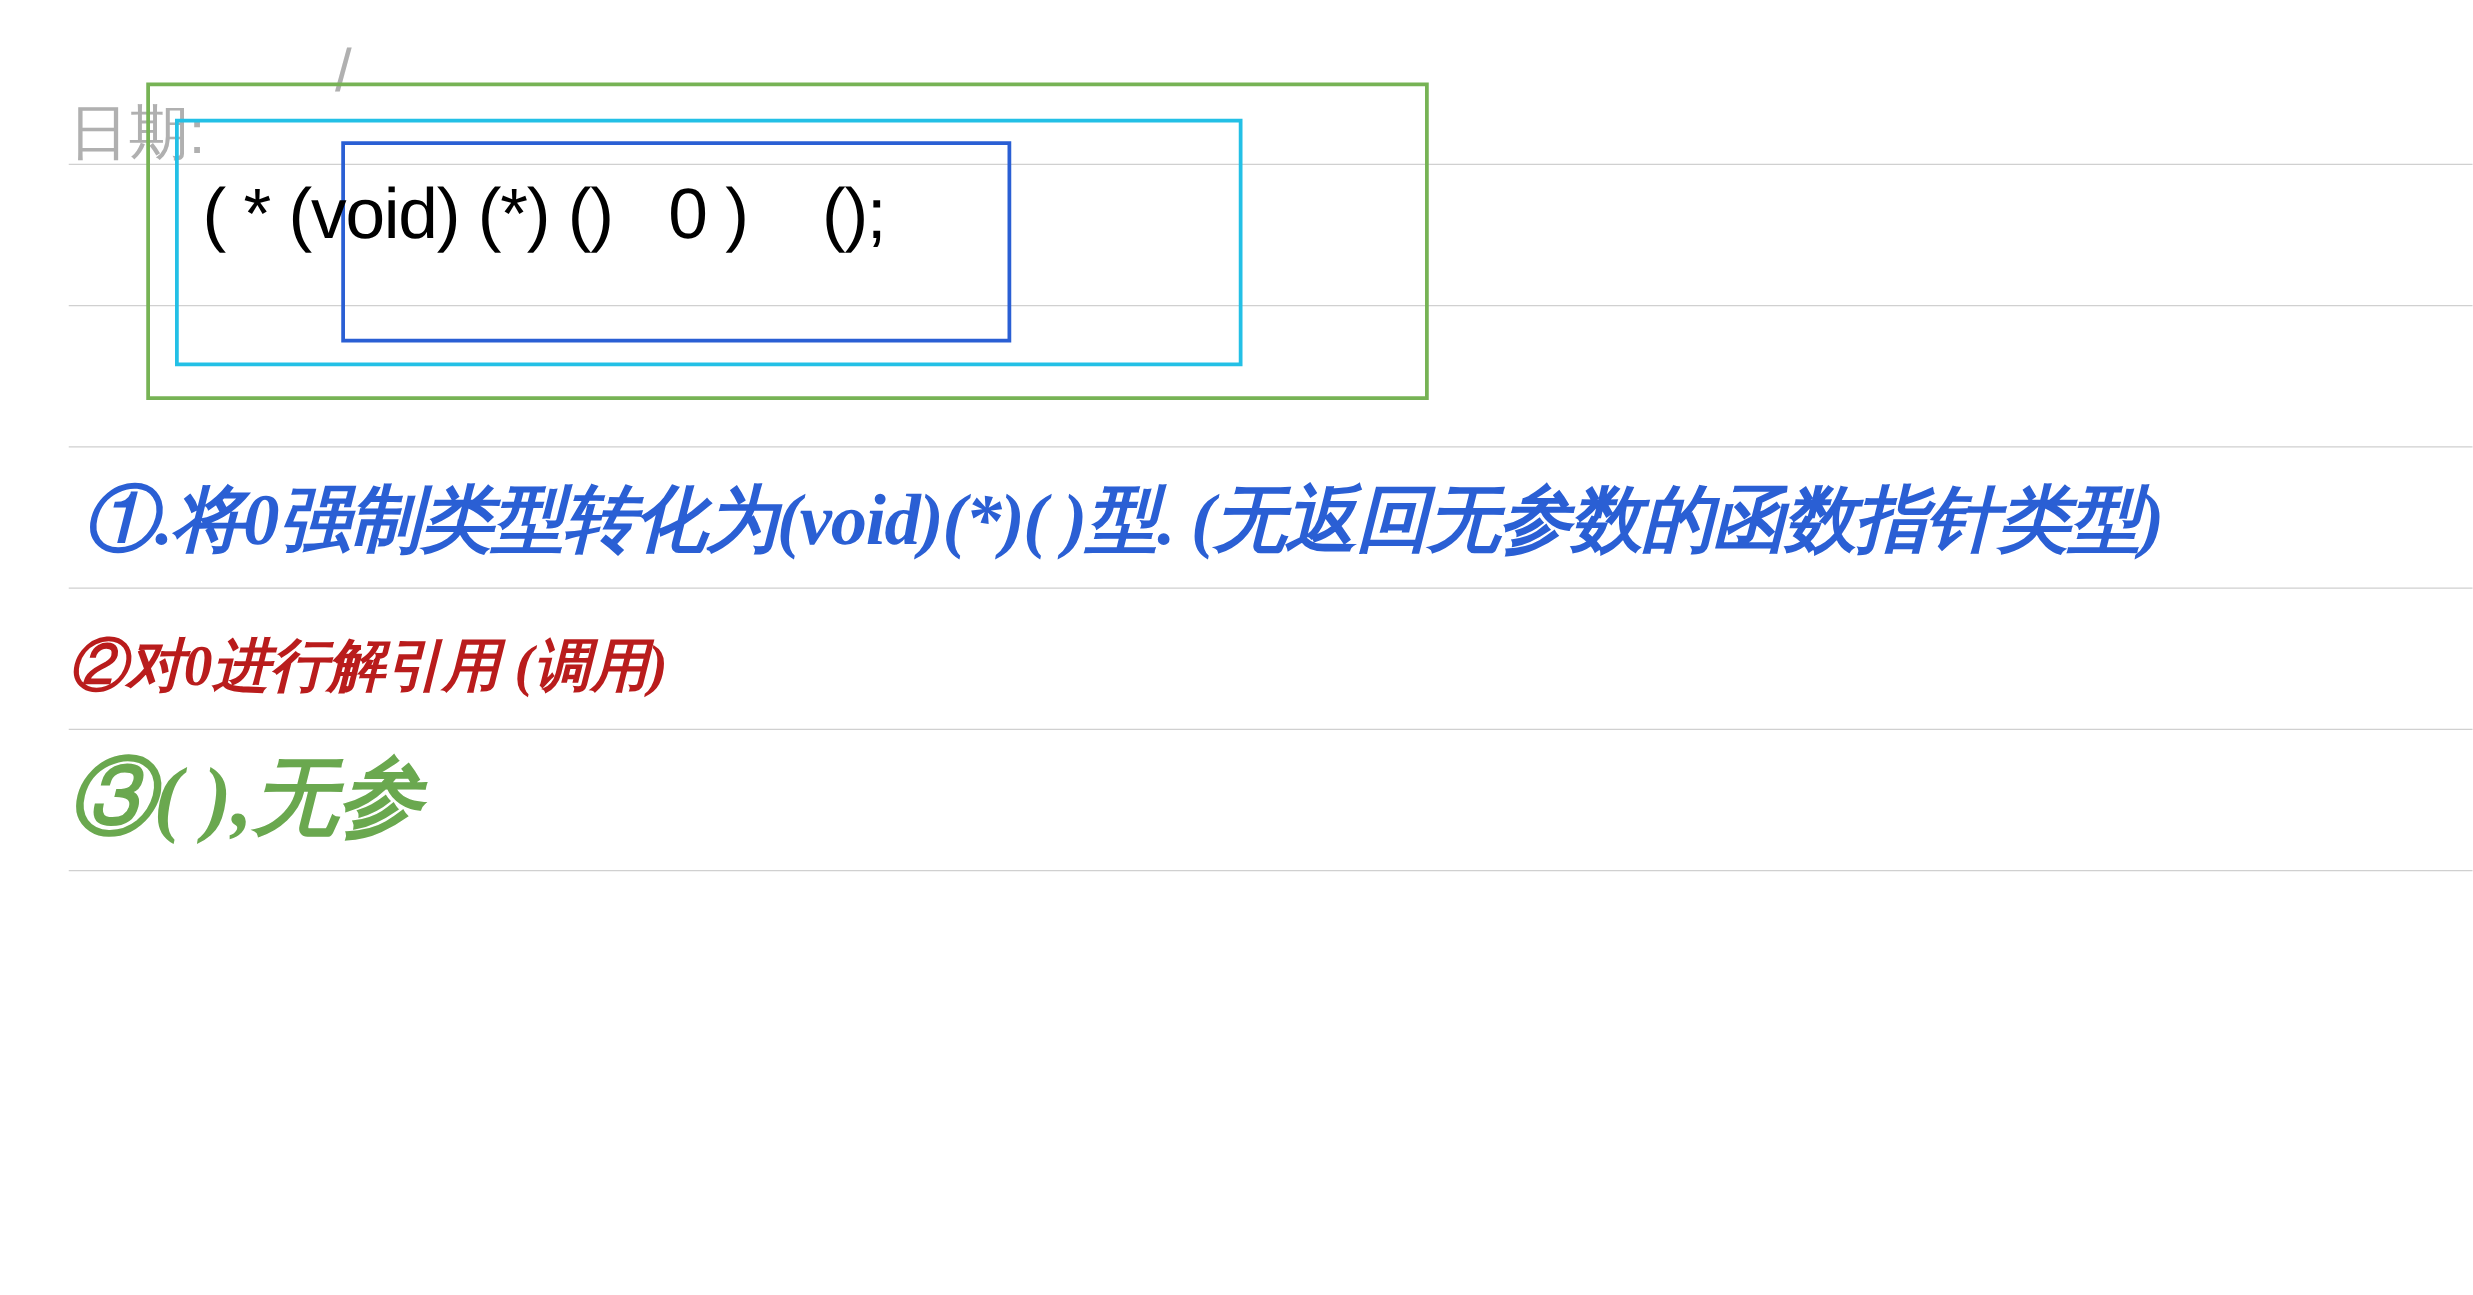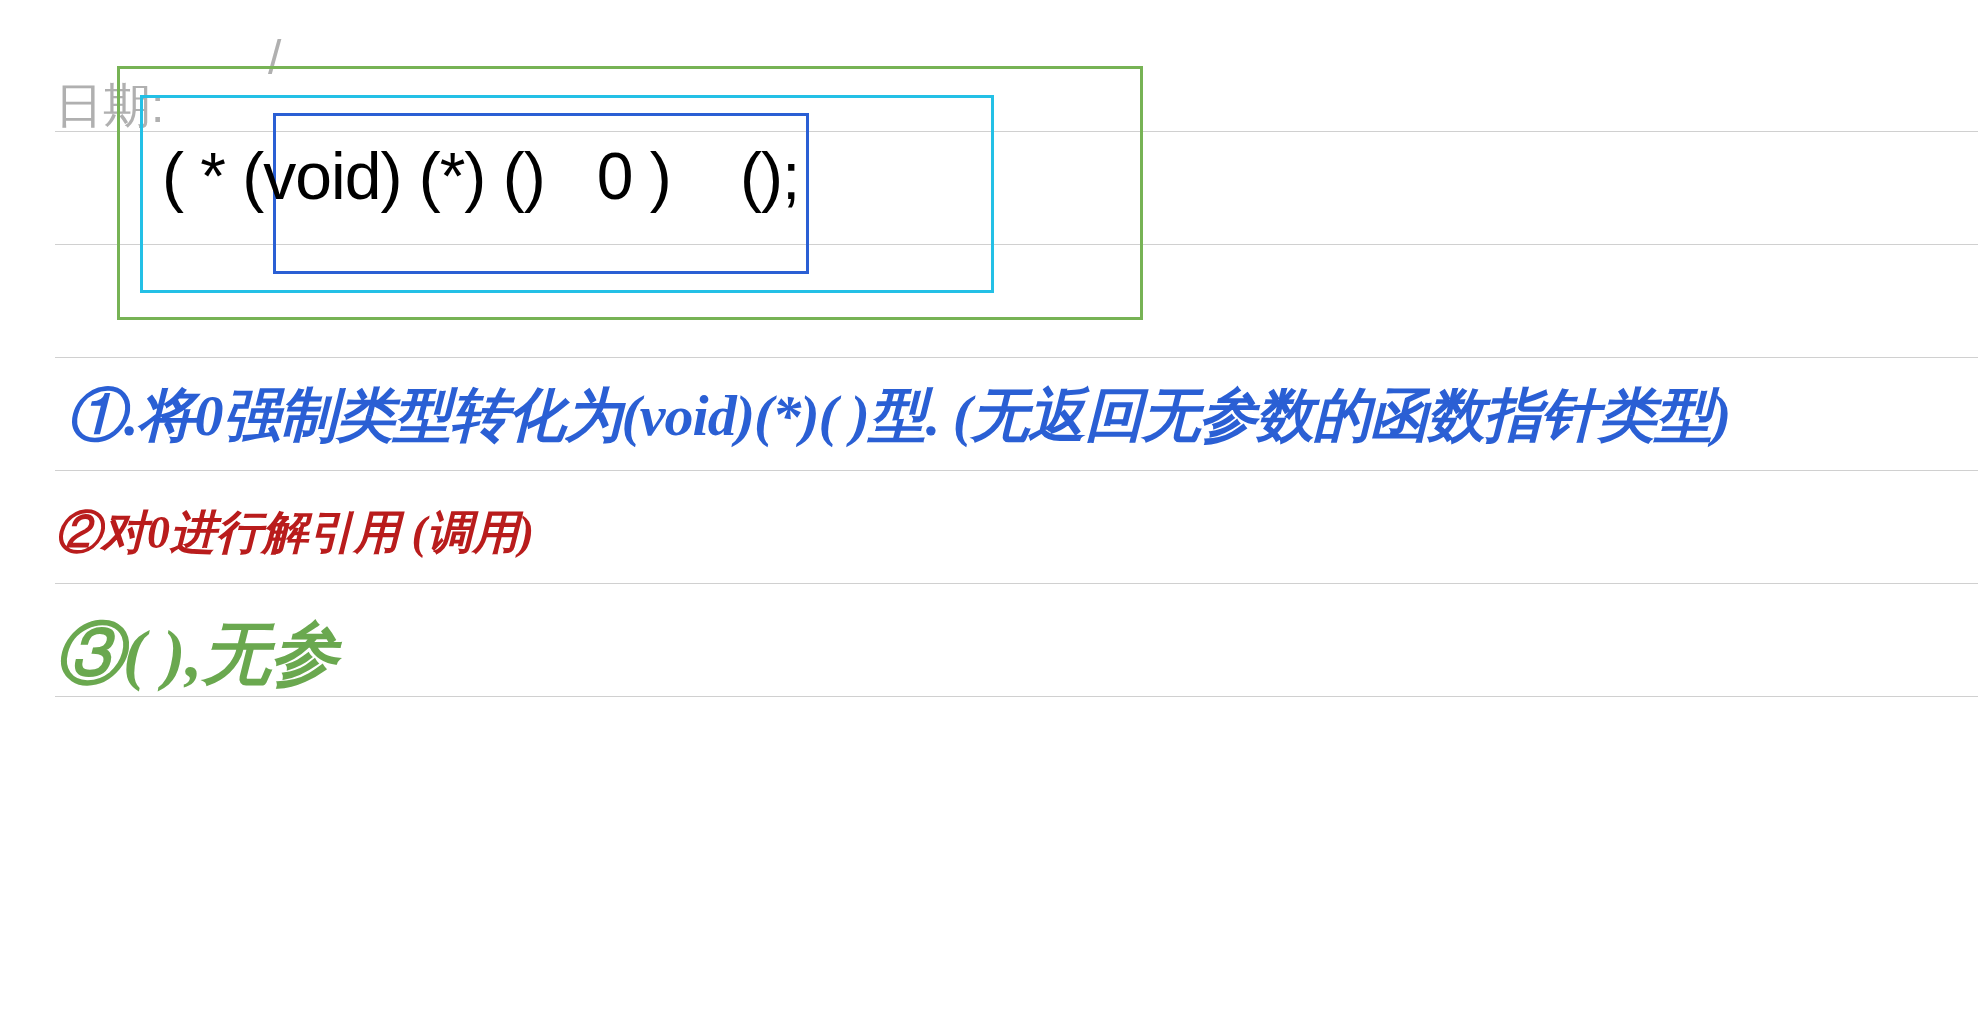--- a/index.html
+++ b/index.html
@@ -59,21 +59,21 @@
       left: 273px;
       top: 113px;
       width: 536px;
       height: 161px;
       border: 3px solid #2a5fd4;
     }
     .code-expr {
       position: absolute;
       left: 162px;
       top: 138px;
-      font-size: 66px;
+      font-size: 57px;
       color: #000000;
       font-family: Arial, Helvetica, sans-serif;
       white-space: pre;
       letter-spacing: -1px;
     }
     .note-line {
       position: absolute;
       left: 55px;
       font-family: "Kaiti", "STKaiti", cursive;
       font-weight: bold;
@@ -87,21 +87,21 @@
       color: #2a5fd4;
       letter-spacing: -1px;
       margin-left: 12px;
     }
     .note2 {
       top: 510px;
       font-size: 46px;
       color: #b91c1c;
     }
     .note3 {
-      top: 620px;
+      top: 604px;
       font-size: 68px;
       color: #6aa84f;
     }
   </style>
 </head>
 <body>
 
 <div class="ruled-line" style="top:131px"></div>
 <div class="ruled-line" style="top:244px"></div>
 <div class="ruled-line" style="top:357px"></div>

